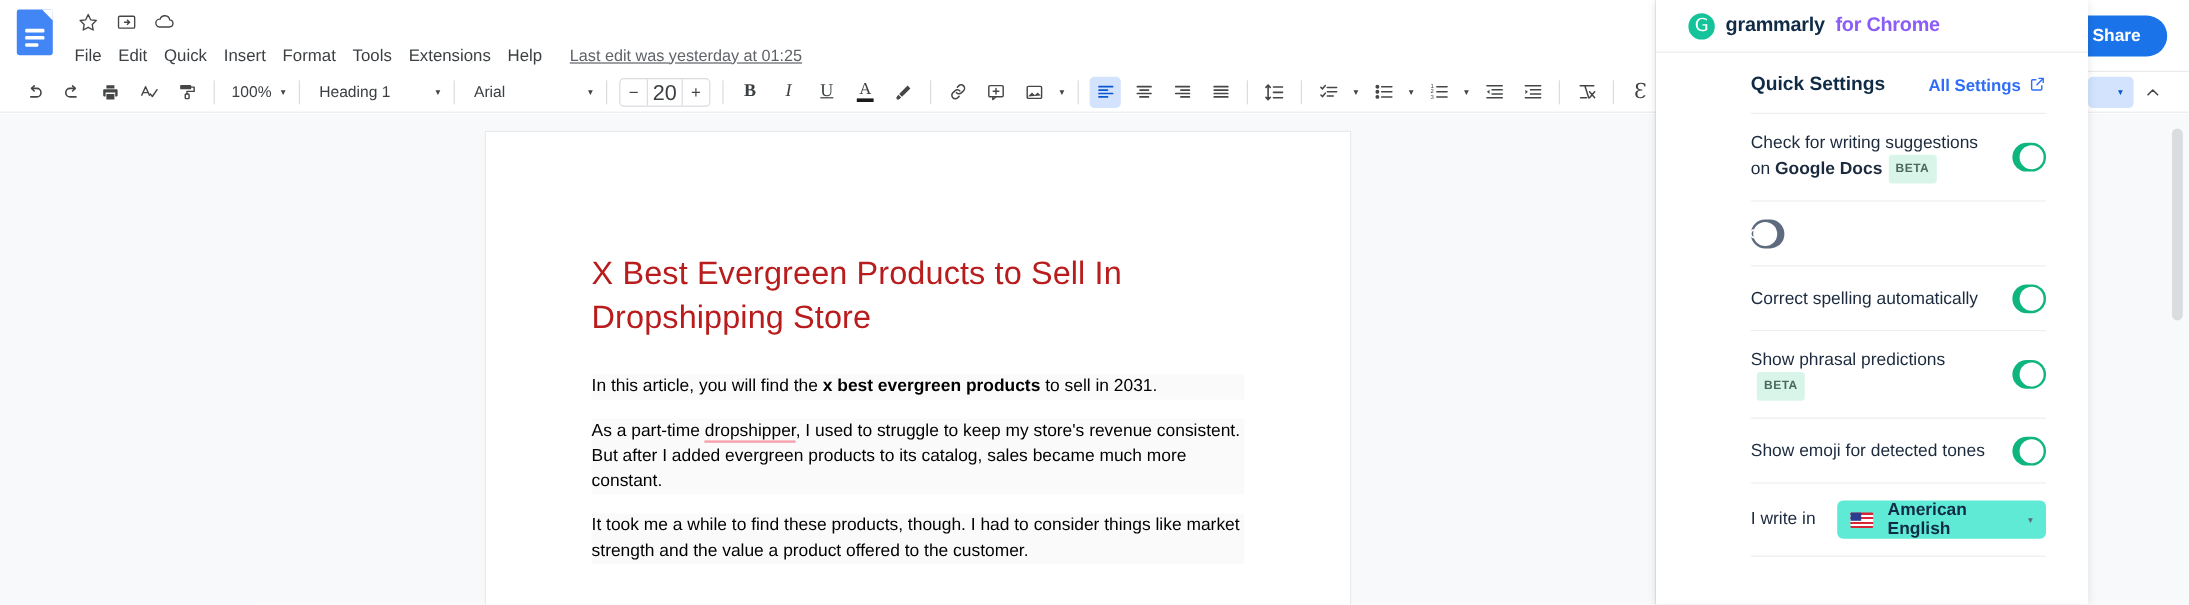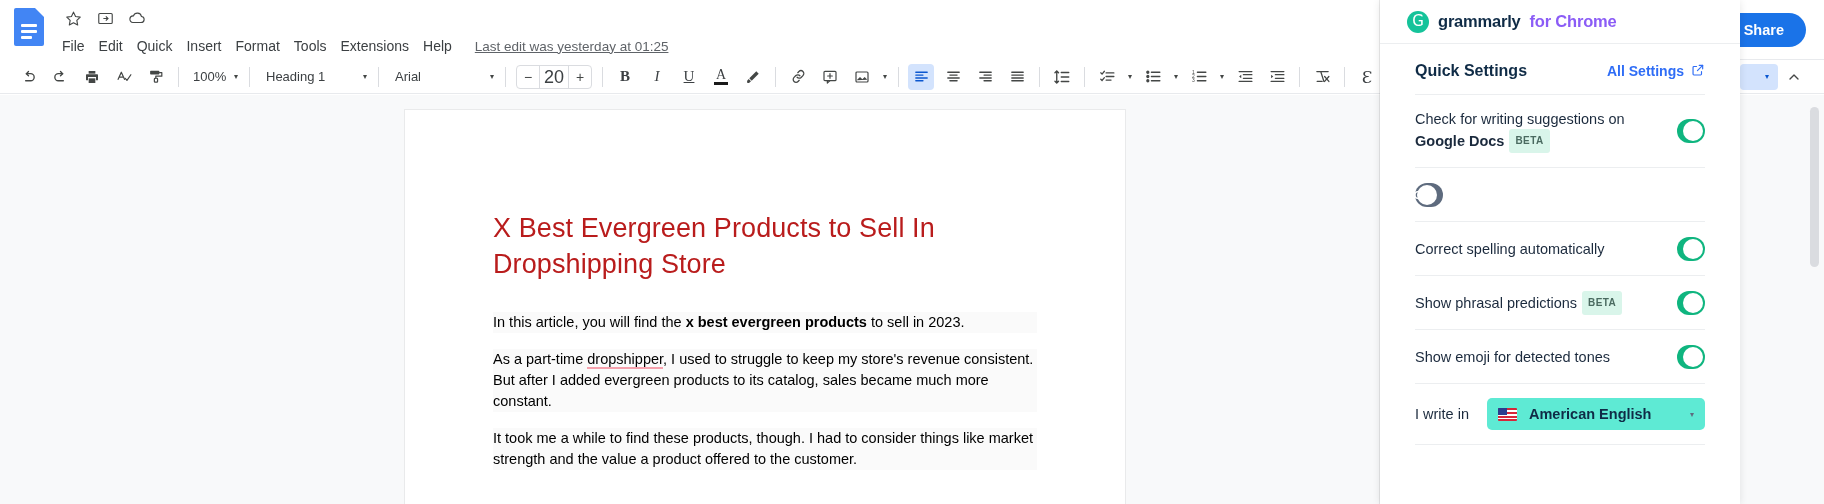--- a/index.html
+++ b/index.html
@@ -178,21 +178,21 @@
     color: #fff; font-size: 15px; font-weight: normal; line-height: 1;
     font-family: "DejaVu Sans", sans-serif; margin-top: -1px;
   }
   .gr-brand-name {
     font-size: 16.5px; color: #0f2b46; font-weight: bold; letter-spacing: -.2px;
   }
   .gr-brand-sub {
     font-size: 16.5px; color: #8b5cf6; font-weight: bold; letter-spacing: -.2px;
   }
 
-  .gr-body { padding: 0 35px; flex: 1; overflow: hidden; }
+  .gr-body { padding: 0 35px; flex: 1; overflow: hidden; margin-left: 44px; }
   .gr-head-row {
     display: flex; align-items: center; justify-content: space-between;
     padding: 18px 0 14px 0;
   }
   .gr-head-title { font-size: 16px; font-weight: bold; color: #0f2b46; }
   .gr-allsettings {
     display: flex; align-items: center; gap: 7px;
     font-size: 14px; font-weight: bold; color: #2f6df6; cursor: pointer;
   }
 
@@ -528,21 +528,21 @@
     </div>
   </div>
   <div class="hdr-divider"></div>
 
   <div class="canvas">
     <div class="page">
       <div class="doc-body">
         <h1 class="doc-h1">X Best Evergreen Products to Sell In Dropshipping Store</h1>
 
         <p class="doc-p">
-          <span>In this article, you will find the </span><b>x best evergreen products</b><span> to sell in 2023.</span>
+          <span>In this article, you will find the </span><b>x best evergreen products</b><span> to sell in 2031.</span>
         </p>
 
         <p class="doc-p">
           <span>As a part-time </span><span class="gr-spell">dropshipper</span><span>, I used to struggle to keep my store's revenue consistent. But after I added evergreen products to its catalog, sales became much more constant.</span>
         </p>
 
         <p class="doc-p">
           <span>It took me a while to find these products, though. I had to consider things like market strength and the value a product offered to the customer.</span>
         </p>
       </div>

